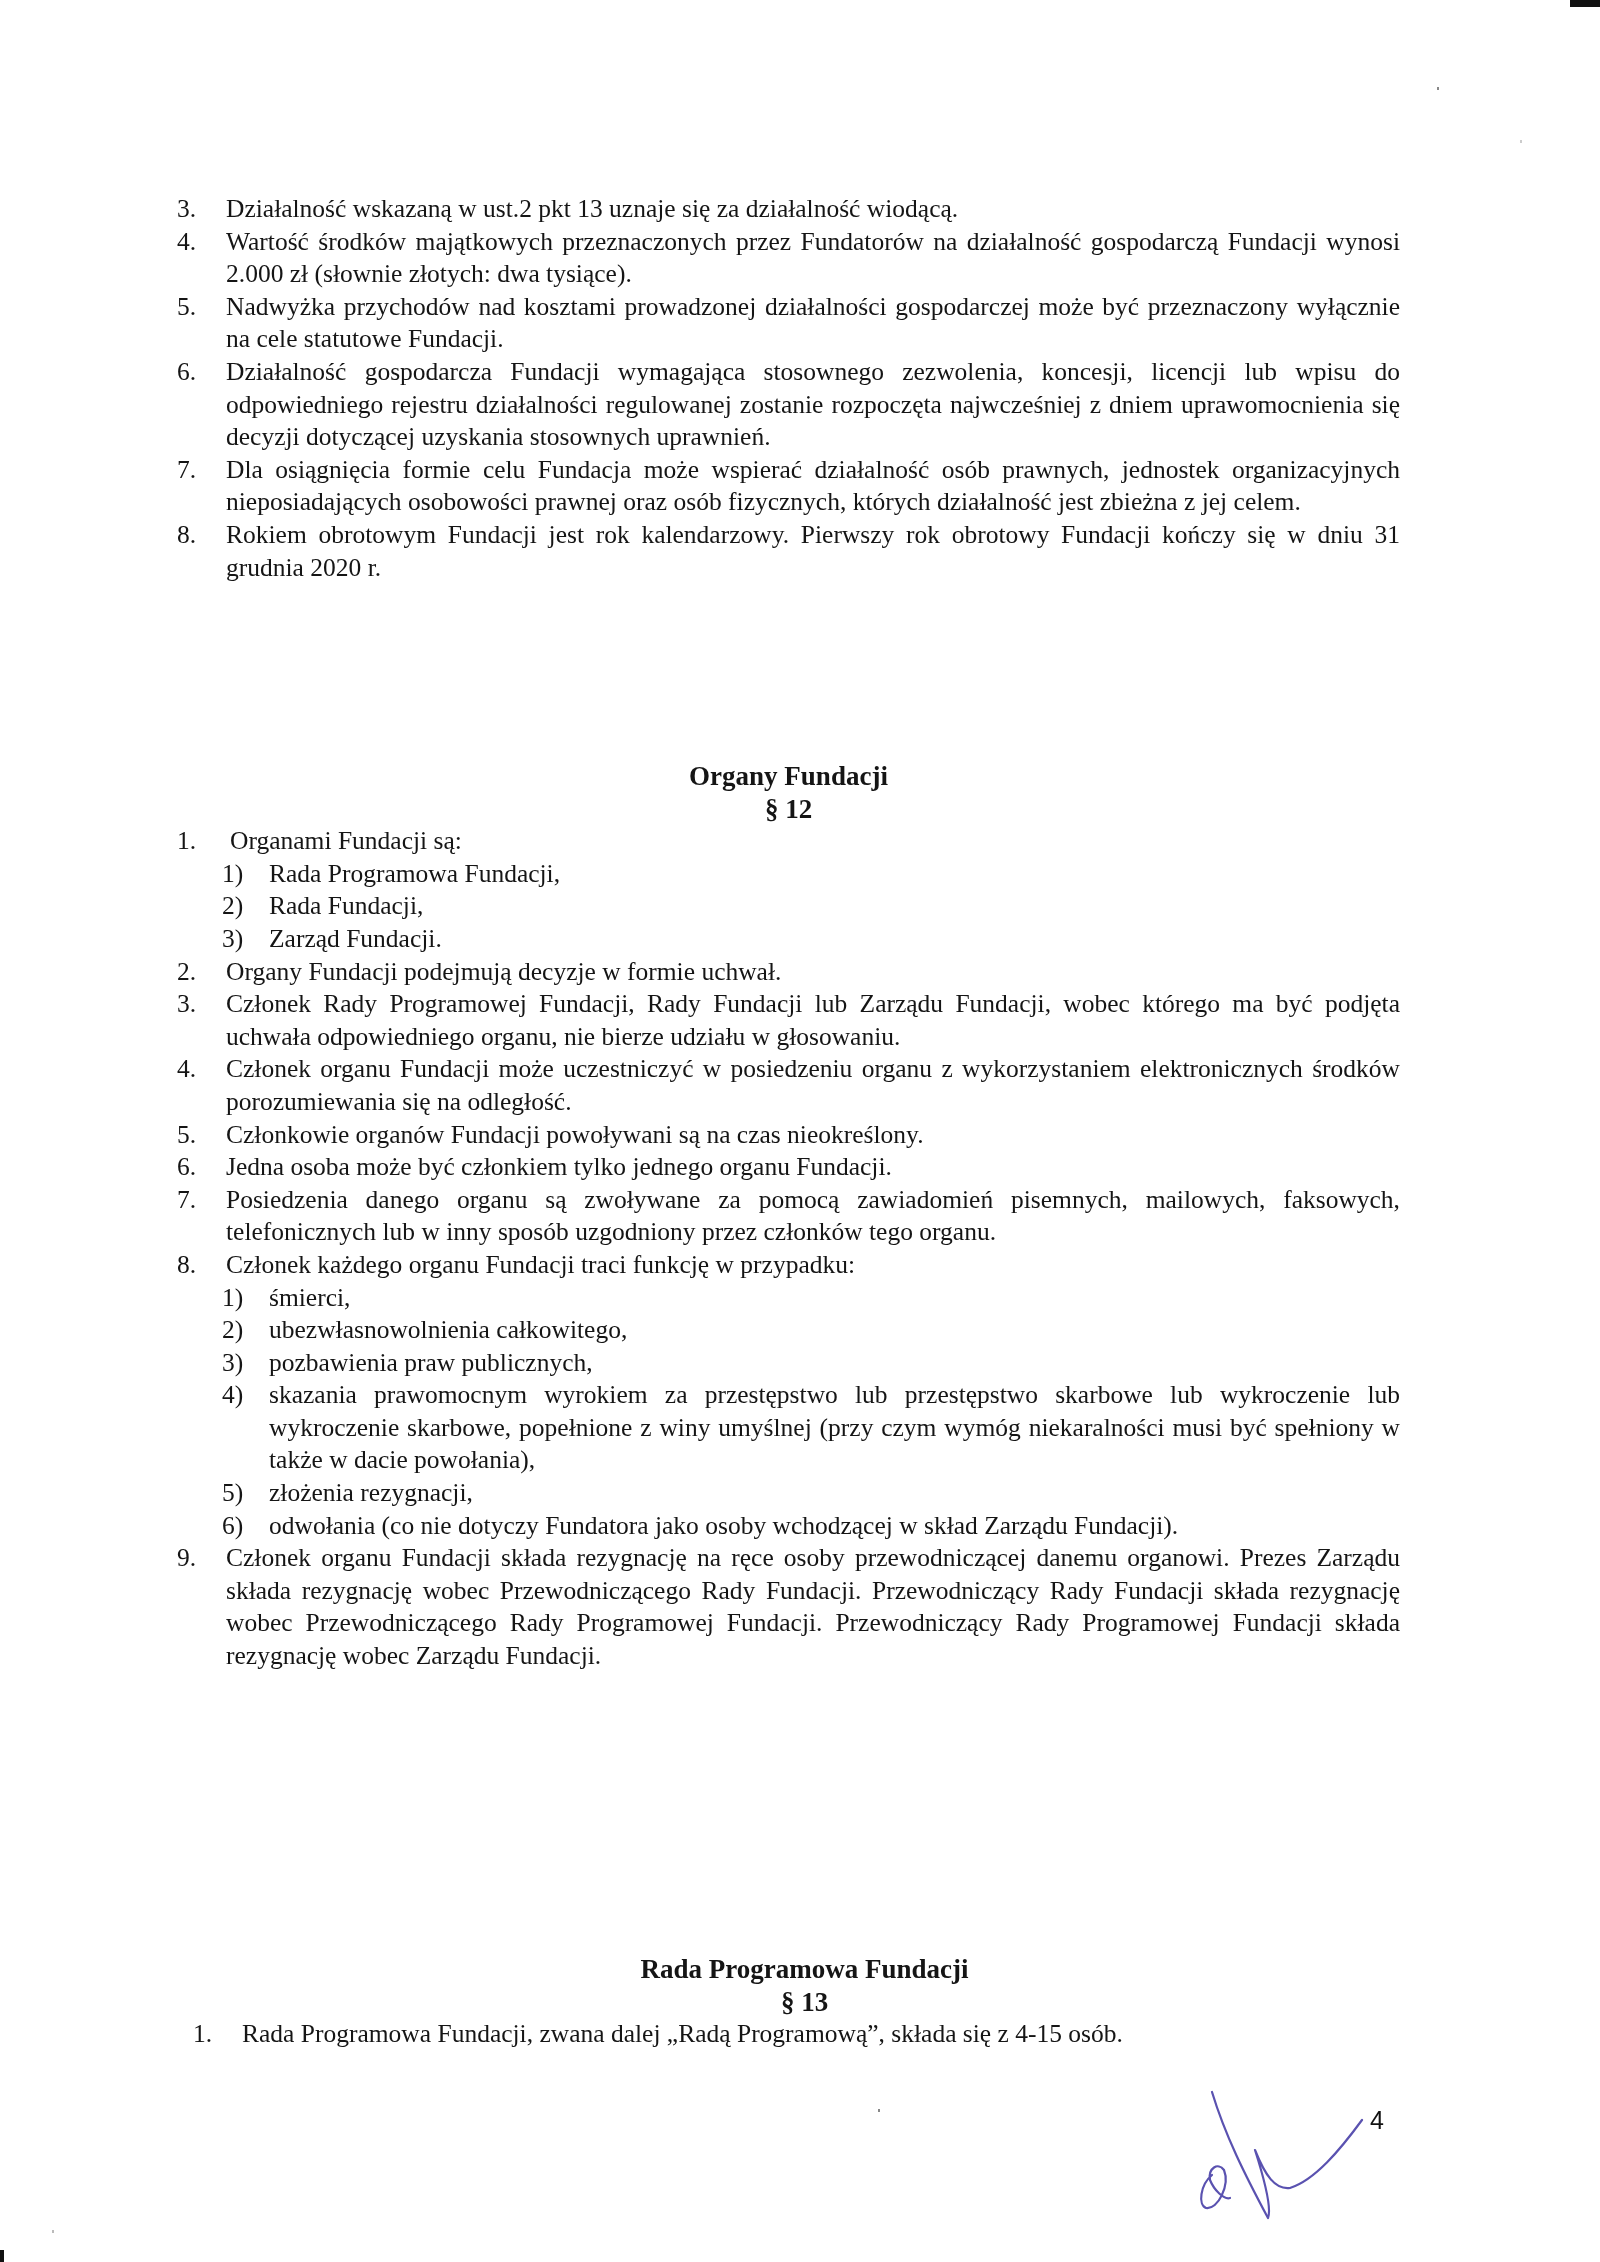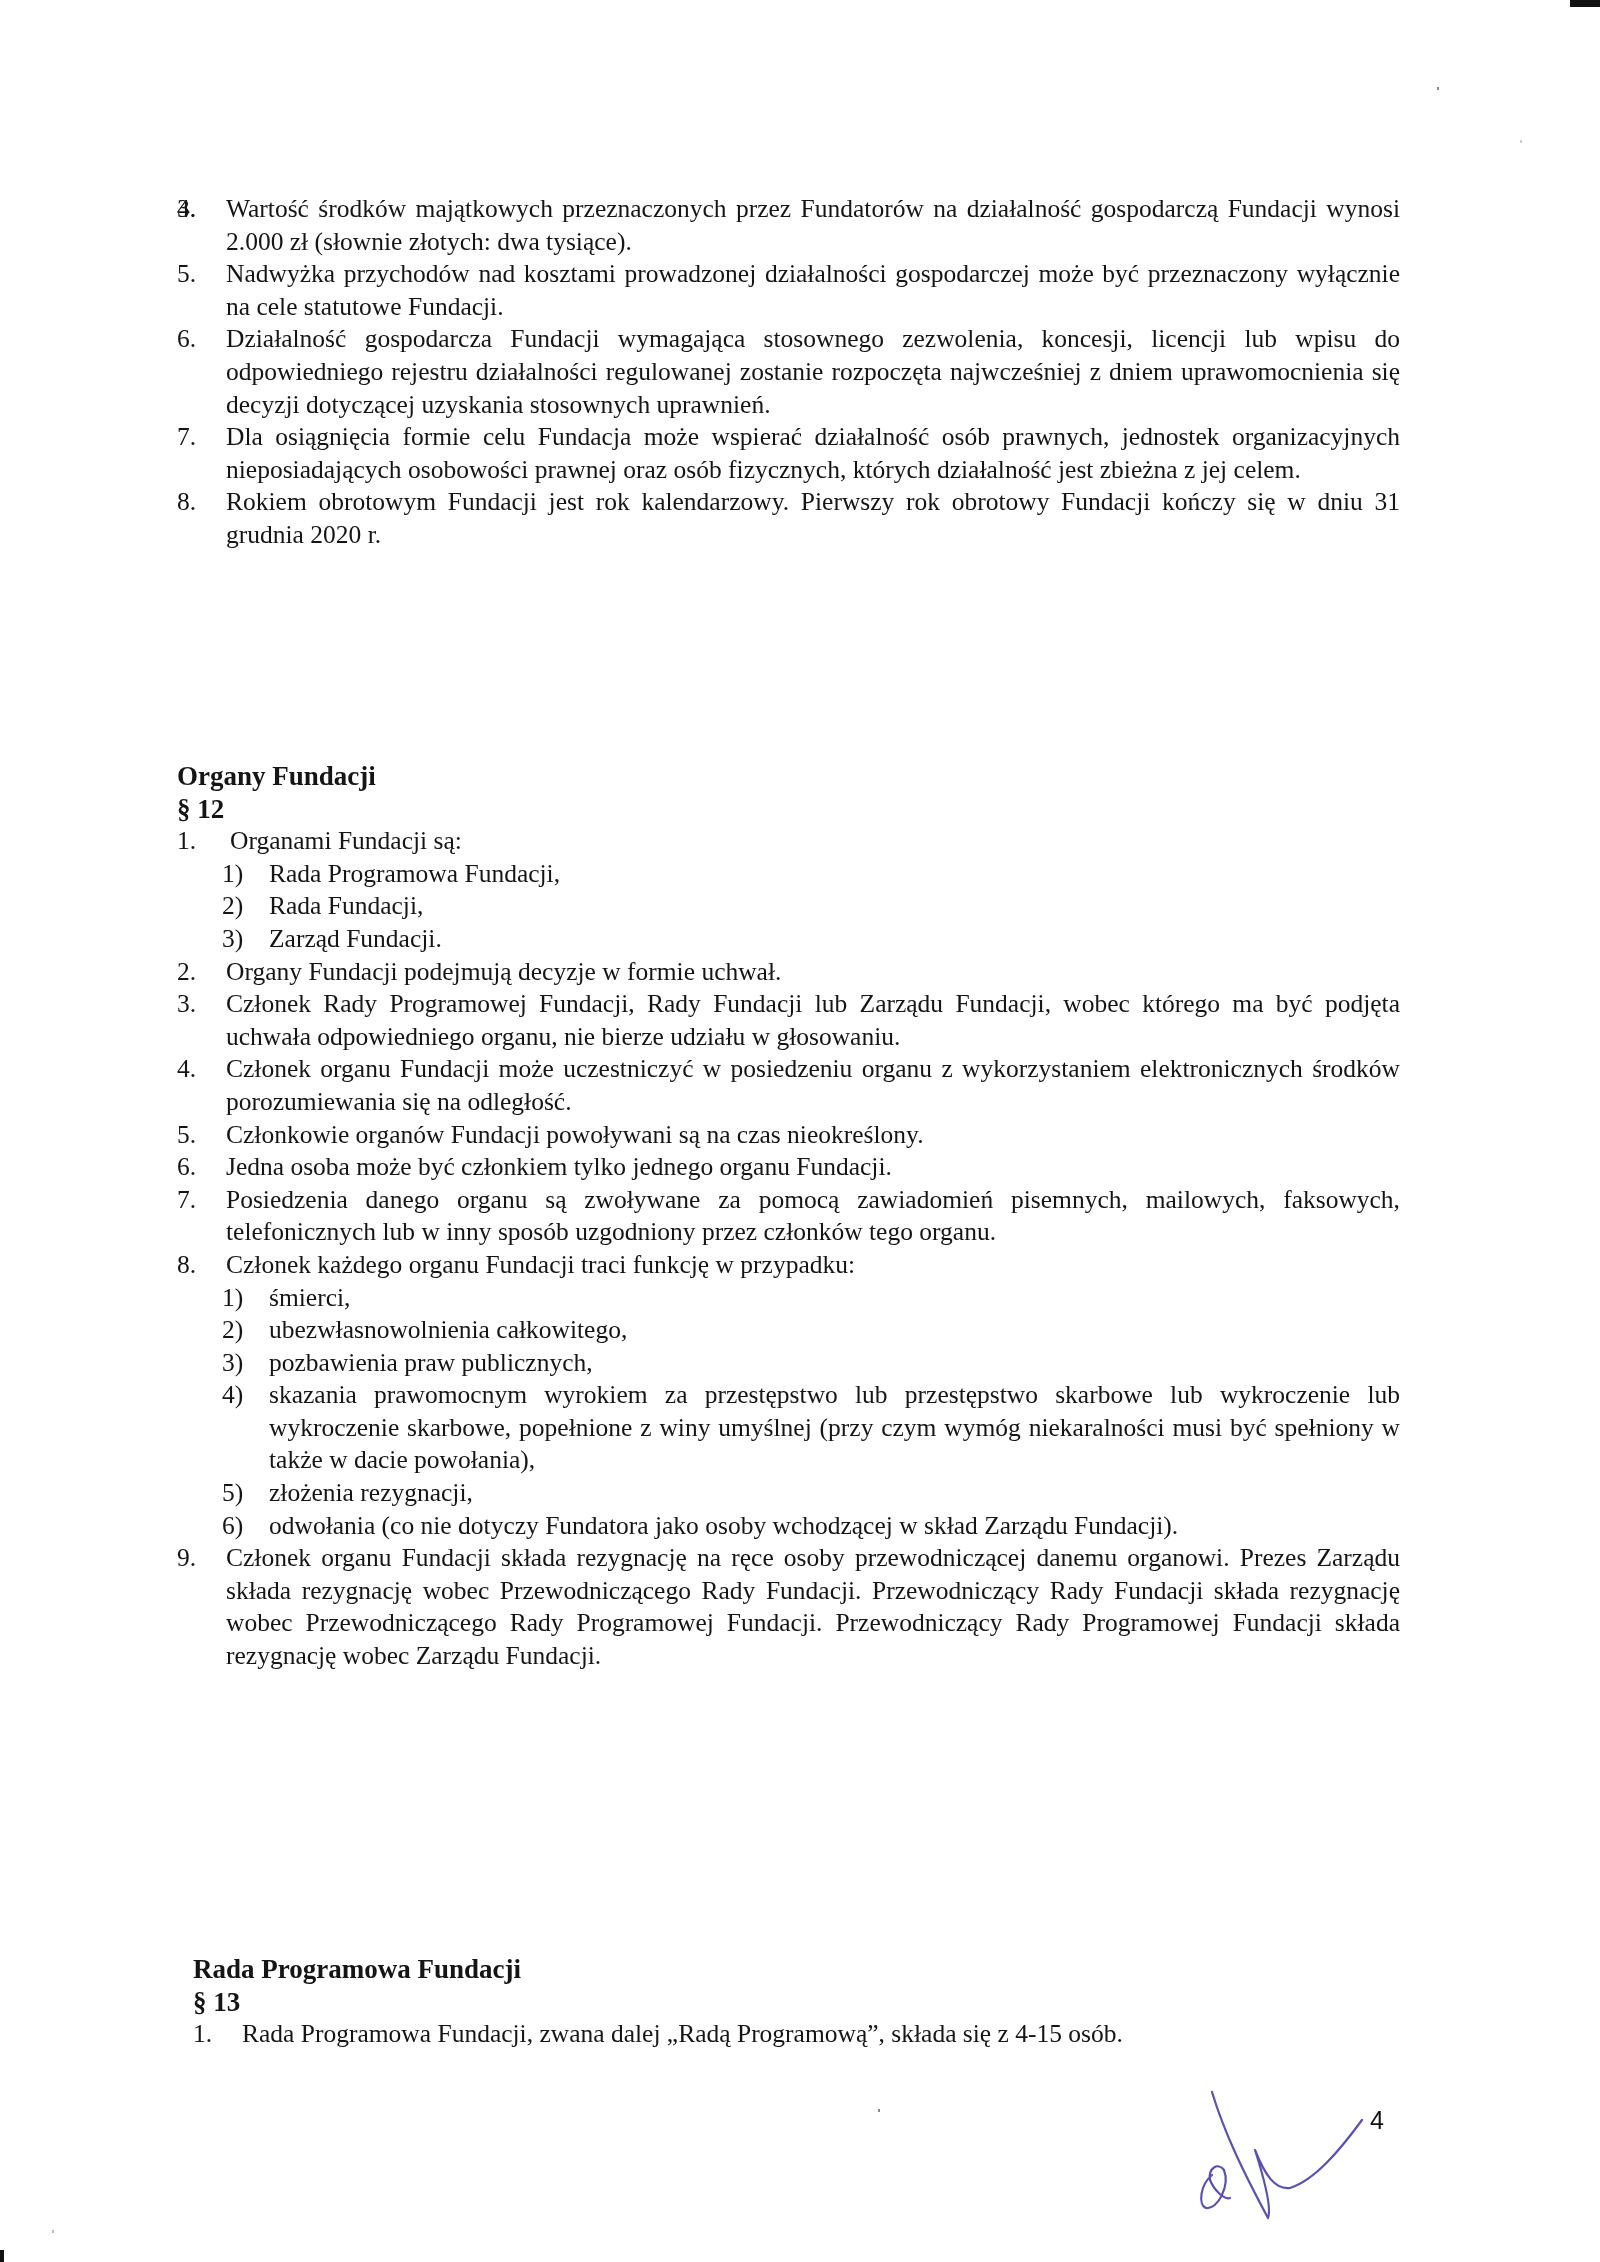--- a/index.html
+++ b/index.html
@@ -13,41 +13,42 @@
       line-height: 32.6px;
     }
     .scan-mark-tr { position: absolute; right: 0; top: 0; width: 30px; height: 7px; background: #111; }
     .scan-mark-bl { position: absolute; left: 0; bottom: 0; width: 4px; height: 12px; background: #111; }
     .block { position: absolute; left: 177px; width: 1223px; }
     .item { position: relative; padding-left: 49px; text-align: justify; }
     .item .num { position: absolute; left: 0; top: 0; }
     .item.wide { padding-left: 53px; }
     .sub { position: relative; padding-left: 92px; text-align: justify; }
     .sub .num { position: absolute; left: 45px; top: 0; }
-    .heading { font-weight: bold; font-size: 27px; line-height: 32.6px; }
+    .heading { font-weight: bold; font-size: 27px; line-height: 32.6px; text-align: center; }
     .last-line-left { text-align-last: left; }
     .pagenum {
       position: absolute; left: 1370px; top: 2104px;
       font-family: "Liberation Sans", "DejaVu Sans", sans-serif;
       font-size: 25px; color: #111;
     }
     .signature { position: absolute; left: 1190px; top: 2080px; width: 200px; height: 170px; }
     .speck { position: absolute; width: 2px; height: 3px; background: #888; }
   </style>
 </head>
 <body>
 
 <div class="page">
 
   <div class="scan-mark-tr"></div>
   <div class="scan-mark-bl"></div>
 
   <div class="block" style="top:193px;">
     <div class="item">
       <span class="num">3.</span>
+      <span>Działalność wskazaną w ust.2 pkt 13 uznaje się za działalność wiodącą.</span>
     </div>
     <div class="item last-line-left">
       <span class="num">4.</span>
       <span>Wartość środków majątkowych przeznaczonych przez Fundatorów na działalność gospodarczą Fundacji wynosi 2.000 zł (słownie złotych: dwa tysiące).</span>
     </div>
     <div class="item last-line-left">
       <span class="num">5.</span>
       <span>Nadwyżka przychodów nad kosztami prowadzonej działalności gospodarczej może być przeznaczony wyłącznie na cele statutowe Fundacji.</span>
     </div>
     <div class="item last-line-left">

